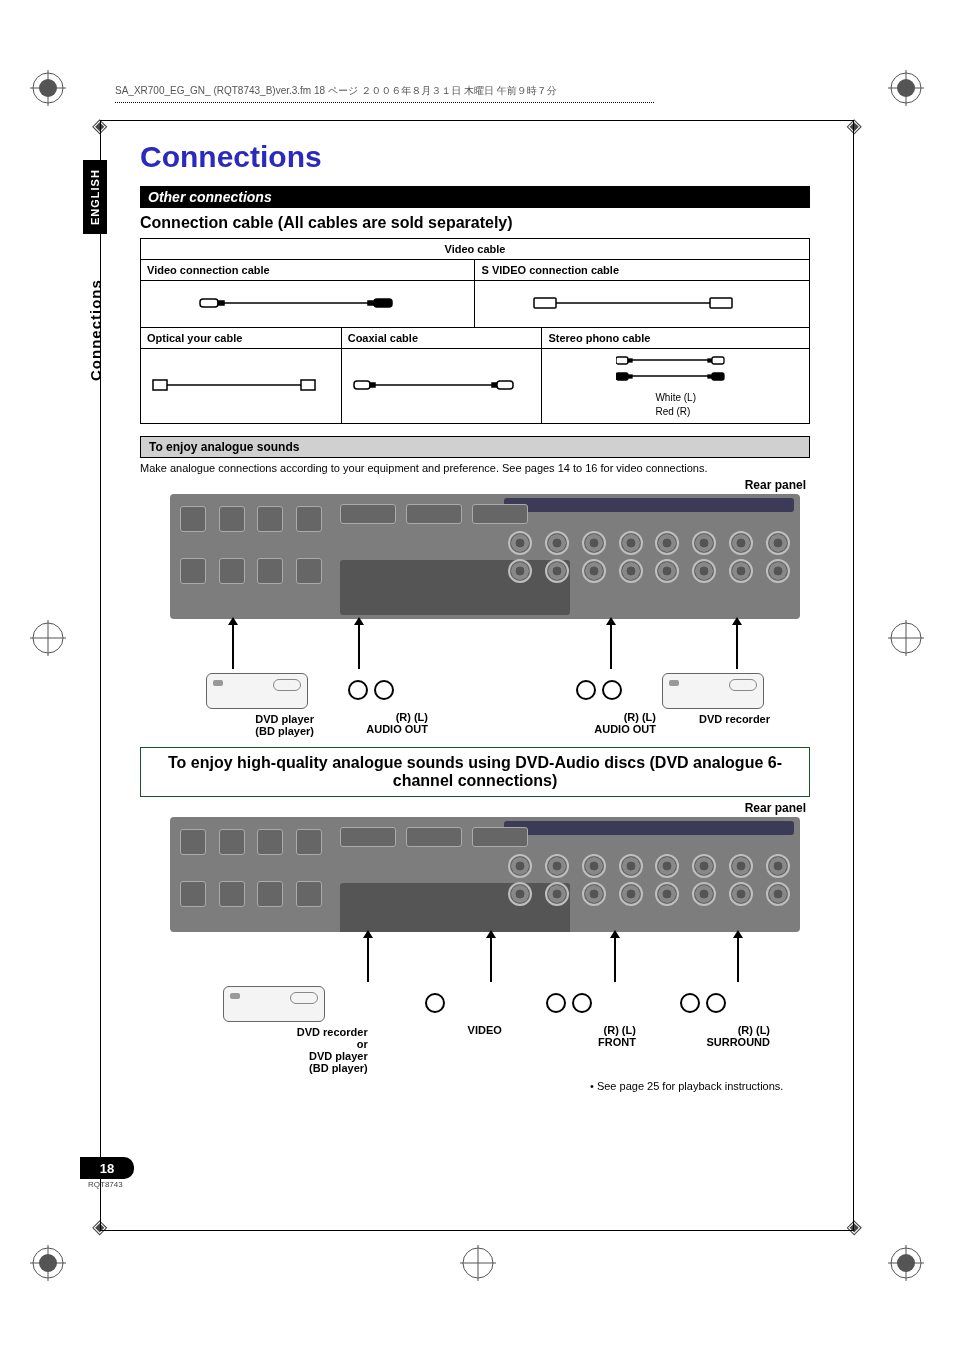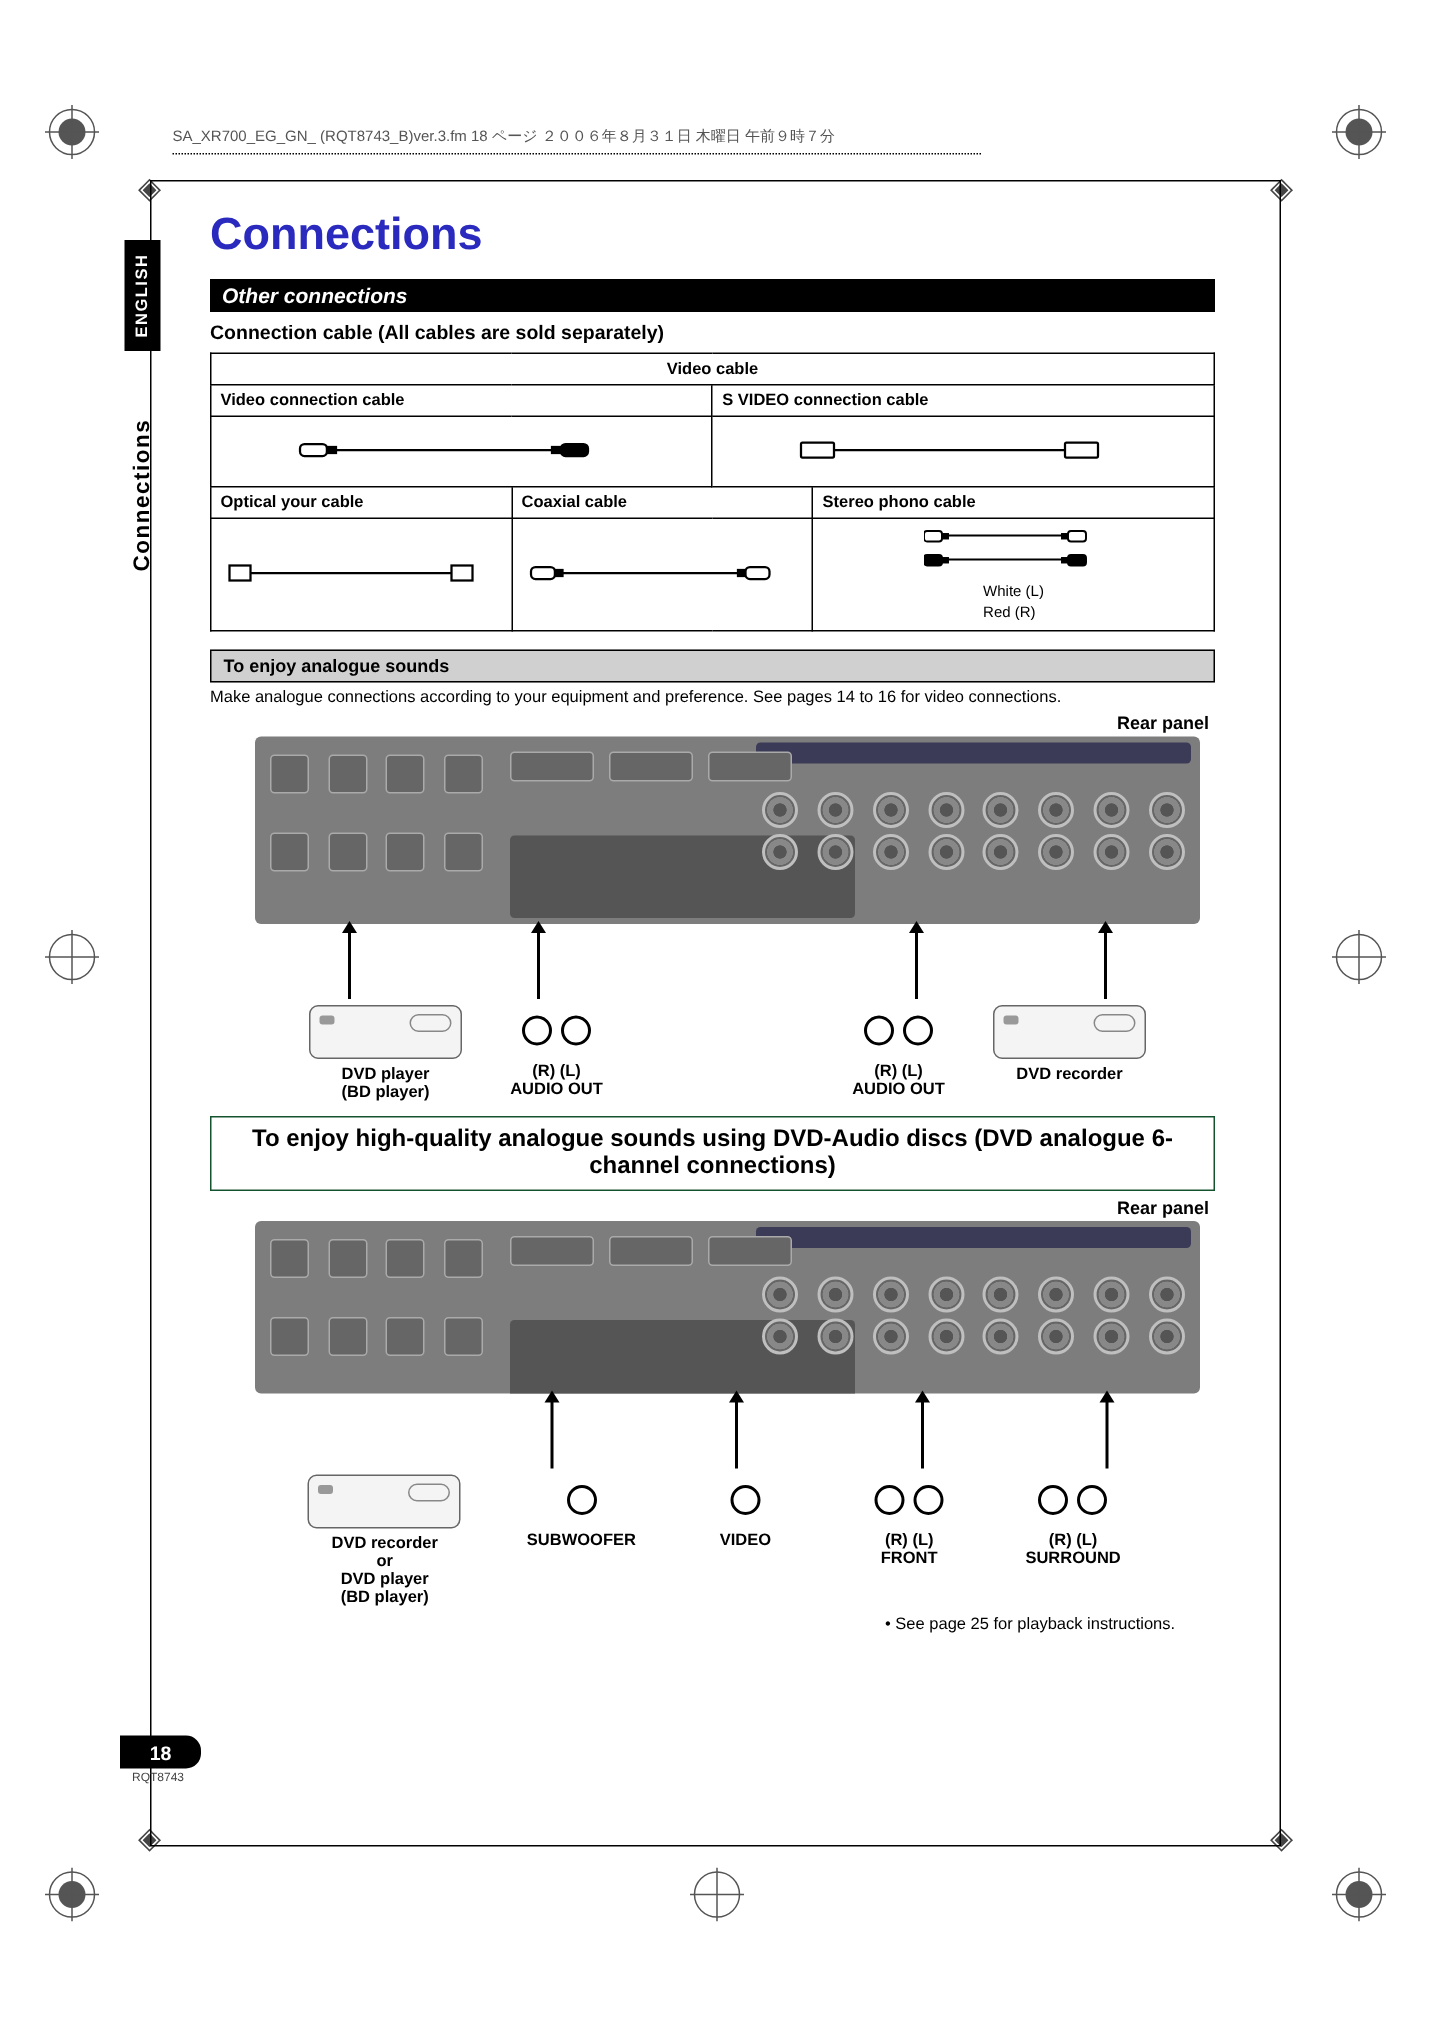--- a/index.html
+++ b/index.html
@@ -63,21 +63,21 @@
     font-size:15px;font-weight:bold;letter-spacing:1px;
     display:flex;align-items:center;justify-content:center;
     writing-mode:vertical-rl;transform:rotate(180deg);
   }
 
   .blackbar{
     background:#000;color:#fff;font-weight:bold;
     font-size:14px;padding:3px 8px;margin-top:12px;
     font-style:italic;
   }
-  .subbold{font-size:13px;font-weight:bold;margin:6px 0;}
+  .subbold{font-size:16px;font-weight:bold;margin:6px 0;}
 
   table.cables{
     border-collapse:collapse;width:100%;font-size:11px;
   }
   table.cables td,table.cables th{
     border:1px solid #000;padding:4px 6px;vertical-align:middle;
   }
   table.cables th{
     text-align:center;font-weight:bold;background:#fff;
   }
@@ -127,21 +127,21 @@
     display:flex;gap:10px;align-items:flex-start;
   }
   .hdmis{width:54px;height:18px;border:1.5px solid #aaa;border-radius:3px;background:#666;}
   .rearpanel.small{height:115px;}
 
   .undertext{
     display:flex;justify-content:space-between;
     font-size:11px;font-weight:bold;text-align:center;
     margin:4px 30px 0;
   }
-  .undercol{flex:1;}
+  .undercol{flex:1;text-align:right;}
   .undercol .devbox{
     width:100px;height:34px;border:1px solid #666;border-radius:6px;
     background:#f4f4f4;margin:0 auto 4px;position:relative;
   }
   .devbox::before{content:"";position:absolute;top:6px;left:6px;width:10px;height:6px;background:#999;border-radius:2px;}
   .devbox::after{content:"";position:absolute;top:5px;right:6px;width:26px;height:10px;border:1px solid #888;border-radius:10px;}
   .audioIO{
     width:50px;height:34px;margin:0 auto 4px;
     display:flex;gap:6px;justify-content:center;align-items:center;
   }
@@ -466,26 +466,20 @@
           <div class="devbox"></div>
           <div style="white-space:pre-line;">DVD recorder
 or
 DVD player
 (BD player)</div>
         </div>
         <div class="undercol">
           <div class="audioIO">
               <div class="rca"></div>
             </div>
-          <div>SUBWOOFER</div>
-        </div>
-        <div class="undercol">
-          <div class="audioIO">
-              <div class="rca"></div>
-            </div>
           <div>VIDEO</div>
         </div>
         <div class="undercol">
           <div class="audioIO">
               <div class="rca"></div>
               <div class="rca"></div>
             </div>
           <div style="white-space:pre-line;">(R) (L)
 FRONT</div>
         </div>

